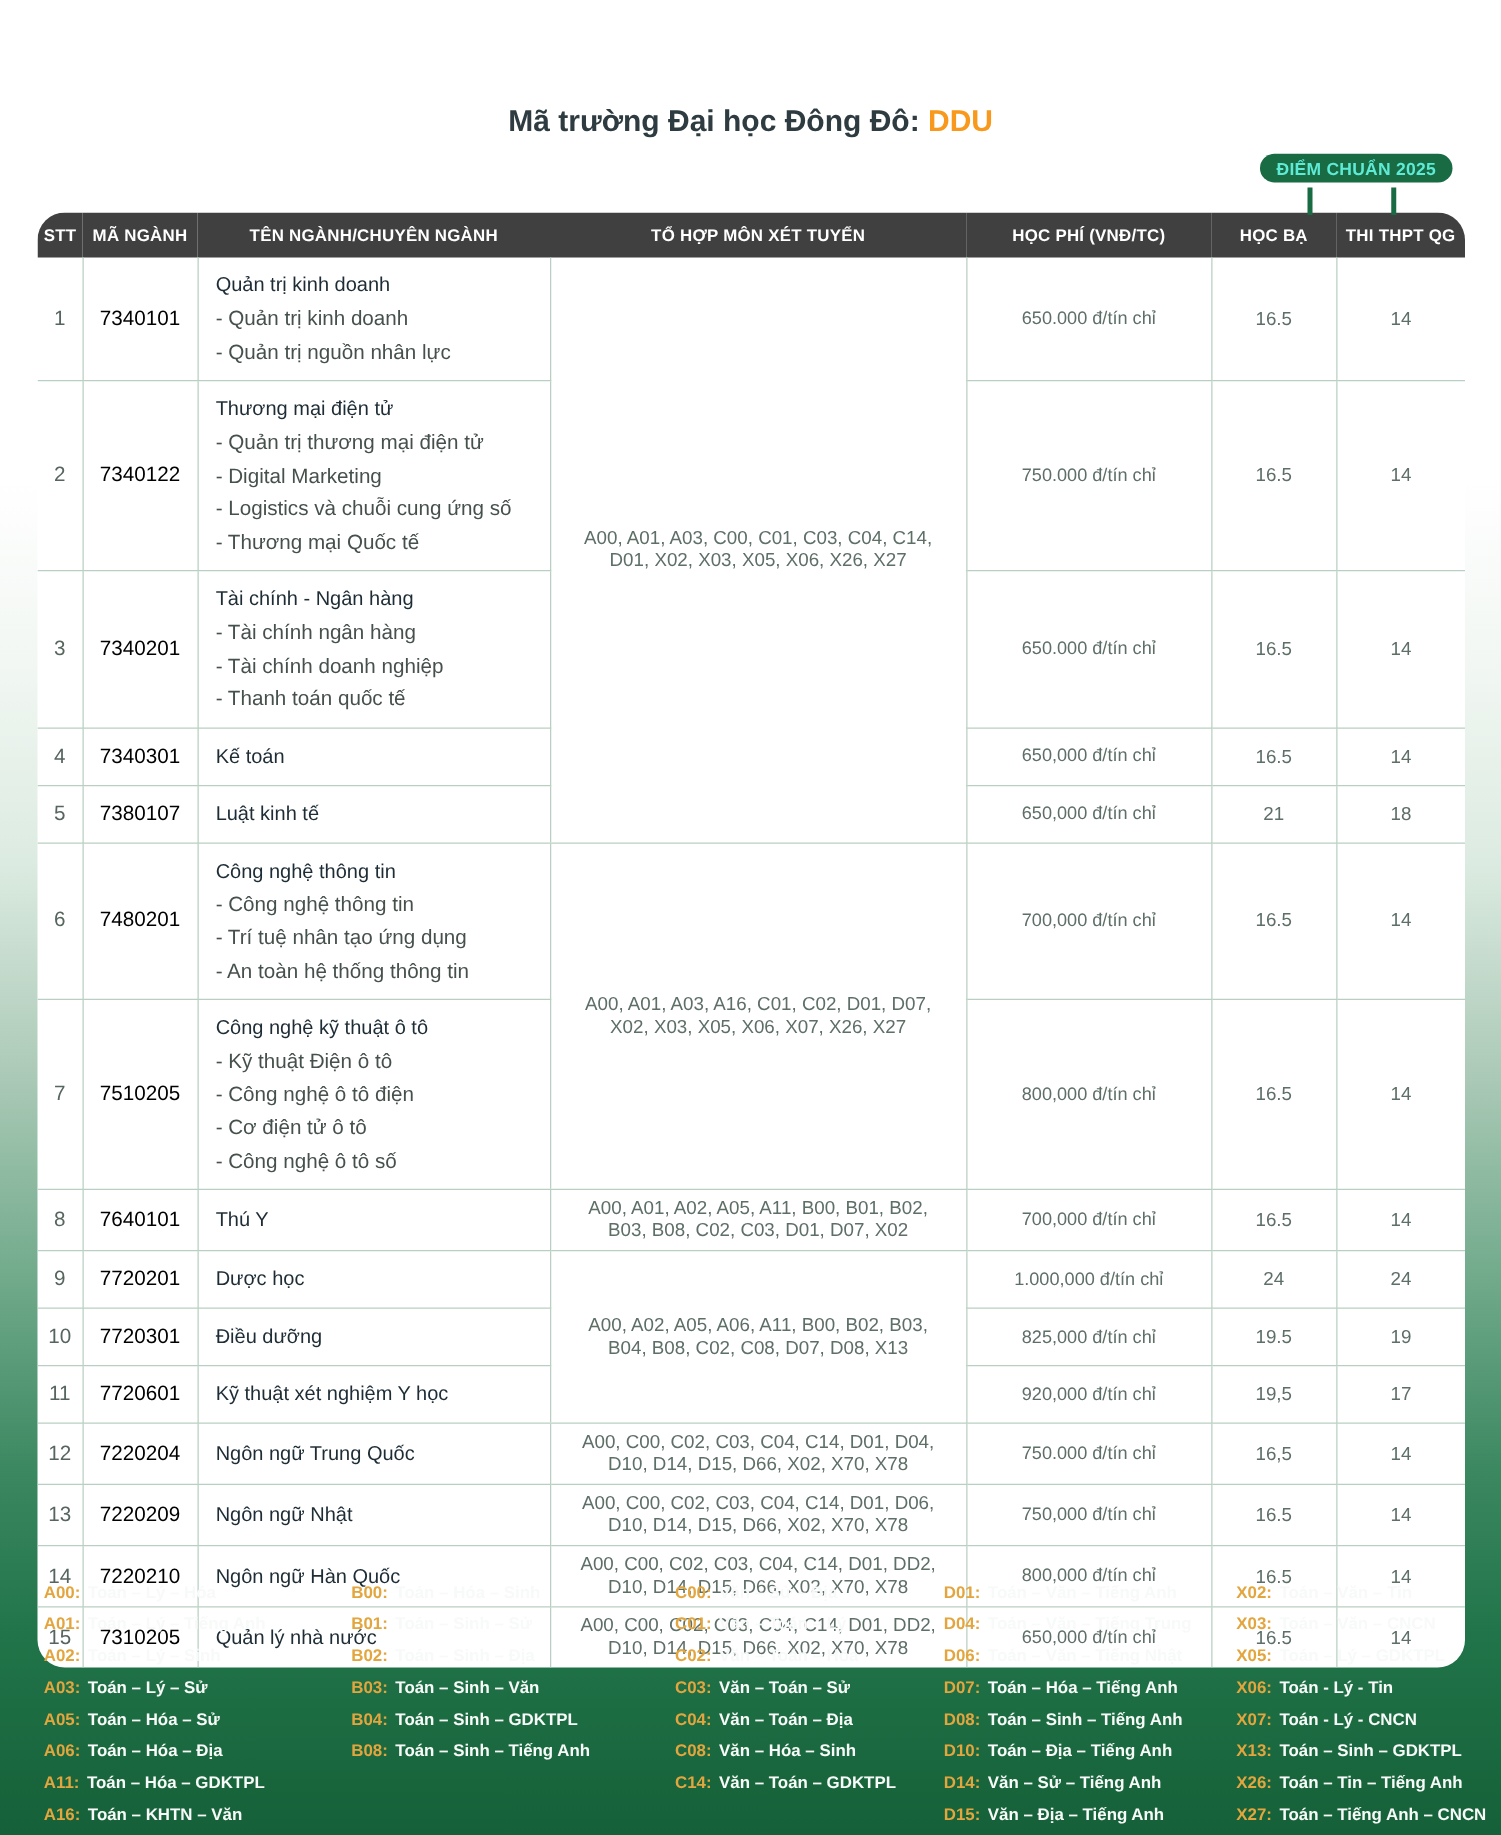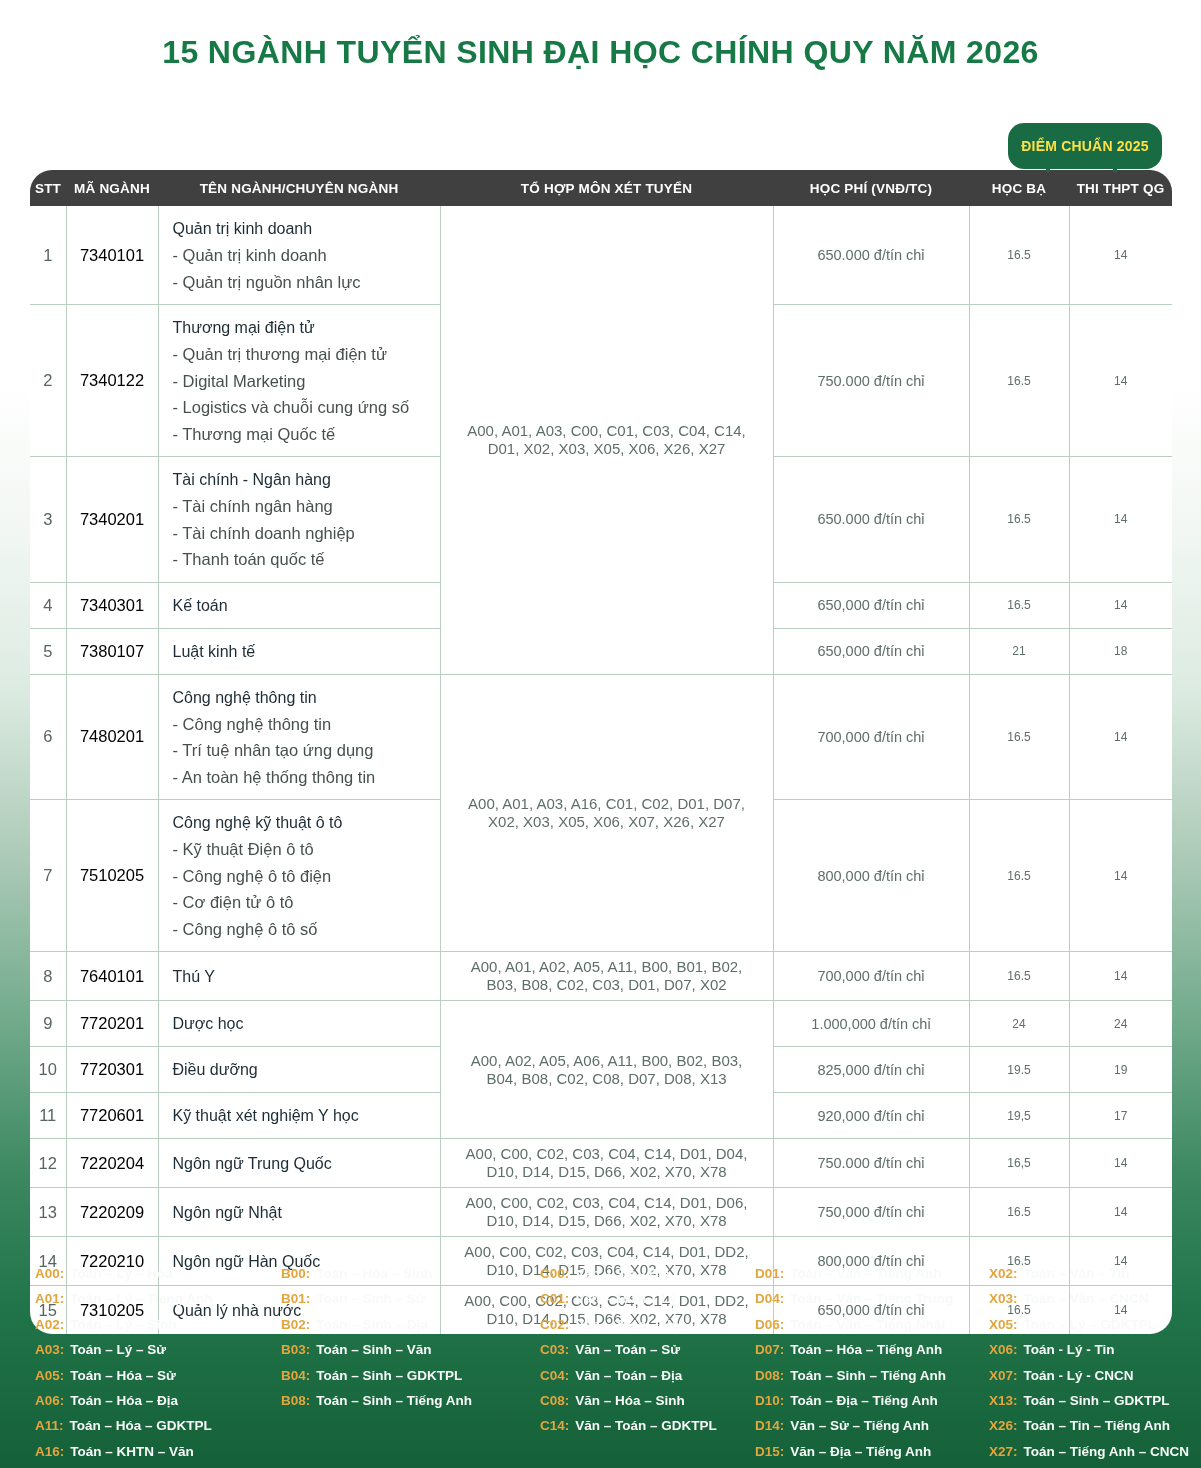--- a/index.html
+++ b/index.html
@@ -11,22 +11,22 @@
   .title {
     position:absolute; top:34px; left:0; width:100%; text-align:center;
     color:#177a46; font-size:32px; font-weight:700; letter-spacing:.4px;
   }
   .subtitle {
     position:absolute; top:84px; left:0; width:100%; text-align:center;
     color:#2e3c42; font-size:24px; font-weight:700;
   }
   .subtitle .code { color:#f8991d; }
   .badge {
-    position:absolute; left:1008px; top:123px; width:154px; height:46px; z-index:3;
-    background:#186b43; border-radius:16px; color:#fde047; font-weight:700; font-size:14px;
+    position:absolute; left:1008px; top:123px; width:154px; height:23px; z-index:3;
+    background:#186b43; border-radius:16px; color:#5eead4; font-weight:700; font-size:14px;
     display:flex; align-items:center; justify-content:center; letter-spacing:.2px;
   }
   .conn { position:absolute; top:150px; width:4px; height:22px; background:#186b43; z-index:2; }
   .conn1 { left:1046px; }
   .conn2 { left:1113px; }
 
   .table-wrap {
     position:absolute; left:30px; top:170px; width:1142px;
     background:#ffffff; border-radius:22px; overflow:hidden;
   }
@@ -38,41 +38,41 @@
   td { border-right:1.6px solid #b9cfc2; border-bottom:1.6px solid #b9cfc2; vertical-align:middle; }
   td:last-child { border-right:none; }
   tbody tr:last-child td { border-bottom:none; }
   .c-stt  { text-align:center; font-size:16.5px; color:#56655d; padding:6px 2px; }
   .c-ma   { text-align:center; font-size:16.5px; color:#000000; padding:6px 2px; }
   .c-ten  { text-align:left; padding:9px 12px 9px 14px; }
   .ten-main { font-weight:400; color:#1d2c35; font-size:16px; line-height:27px; }
   .ten-sub  { color:#46514c; font-size:16.5px; line-height:26.5px; font-weight:400; }
   .c-tohop { text-align:center; font-size:15px; color:#5e6f67; line-height:18px; padding:6px 14px; }
   .c-phi   { text-align:center; font-size:14.5px; color:#5e6f67; padding:6px 6px; }
-  .c-score { text-align:center; font-size:12px; color:#5e6f67; padding:6px 2px; }
+  .c-score { text-align:center; font-size:15px; color:#5e6f67; padding:6px 2px; }
 
   .legend { position:absolute; left:0; top:1261px; width:1140px; height:180px; z-index:2; }
   .lg-col { position:absolute; top:0; }
   .lg-col-0 { left:35px; }
   .lg-col-1 { left:281px; }
   .lg-col-2 { left:540px; }
   .lg-col-3 { left:755px; }
   .lg-col-4 { left:989px; }
   .lg-item { line-height:25.4px; white-space:nowrap; font-size:13.5px; font-weight:700; }
   .lg-code { color:#e3a53e; margin-right:6px; }
   .lg-code::after { content:":"; }
   .lg-text { color:#f7faf8; }
 </style>
 </head>
 <body>
 
 <div class="page">
 
-  <div class="title">15 NGÀNH TUYỂN SINH ĐẠI HỌC CHÍNH QUY NĂM 2026</div>
-
+
+  <div class="subtitle"><span>Mã trường Đại học Đông Đô: </span><span class="code">DDU</span></div>
 
   <div class="badge">ĐIỂM CHUẨN 2025</div>
   <div class="conn conn1"></div>
   <div class="conn conn2"></div>
 
   <div class="table-wrap">
     <table>
       <colgroup>
         <col style="width:36px">
           <col style="width:92px">

